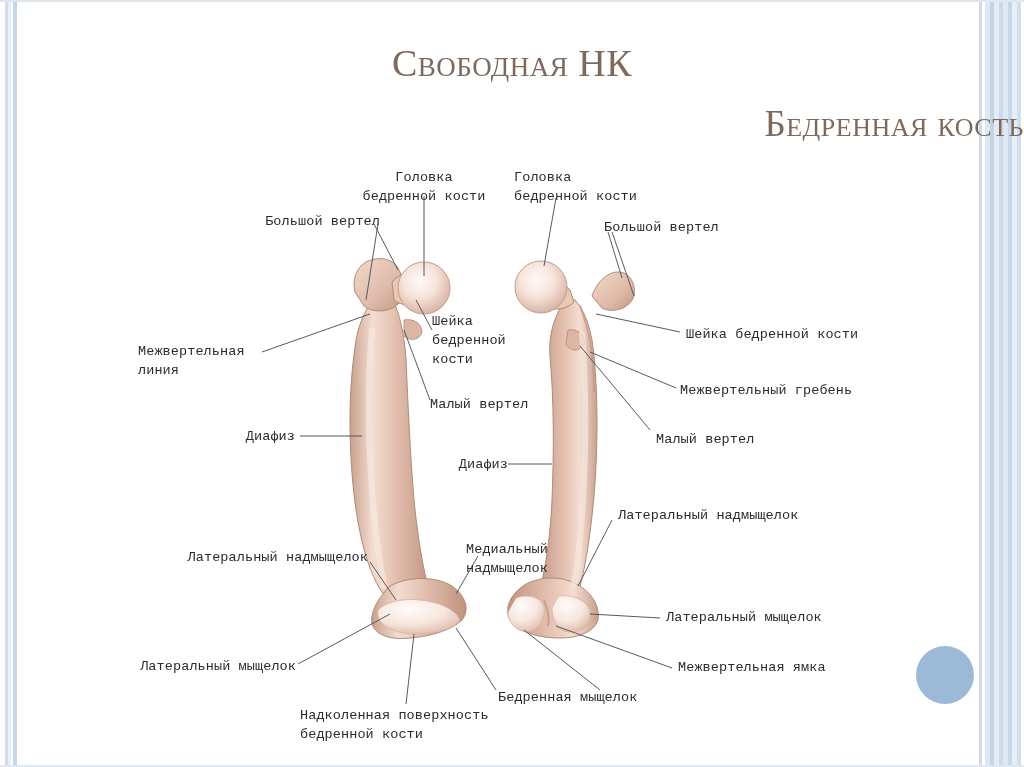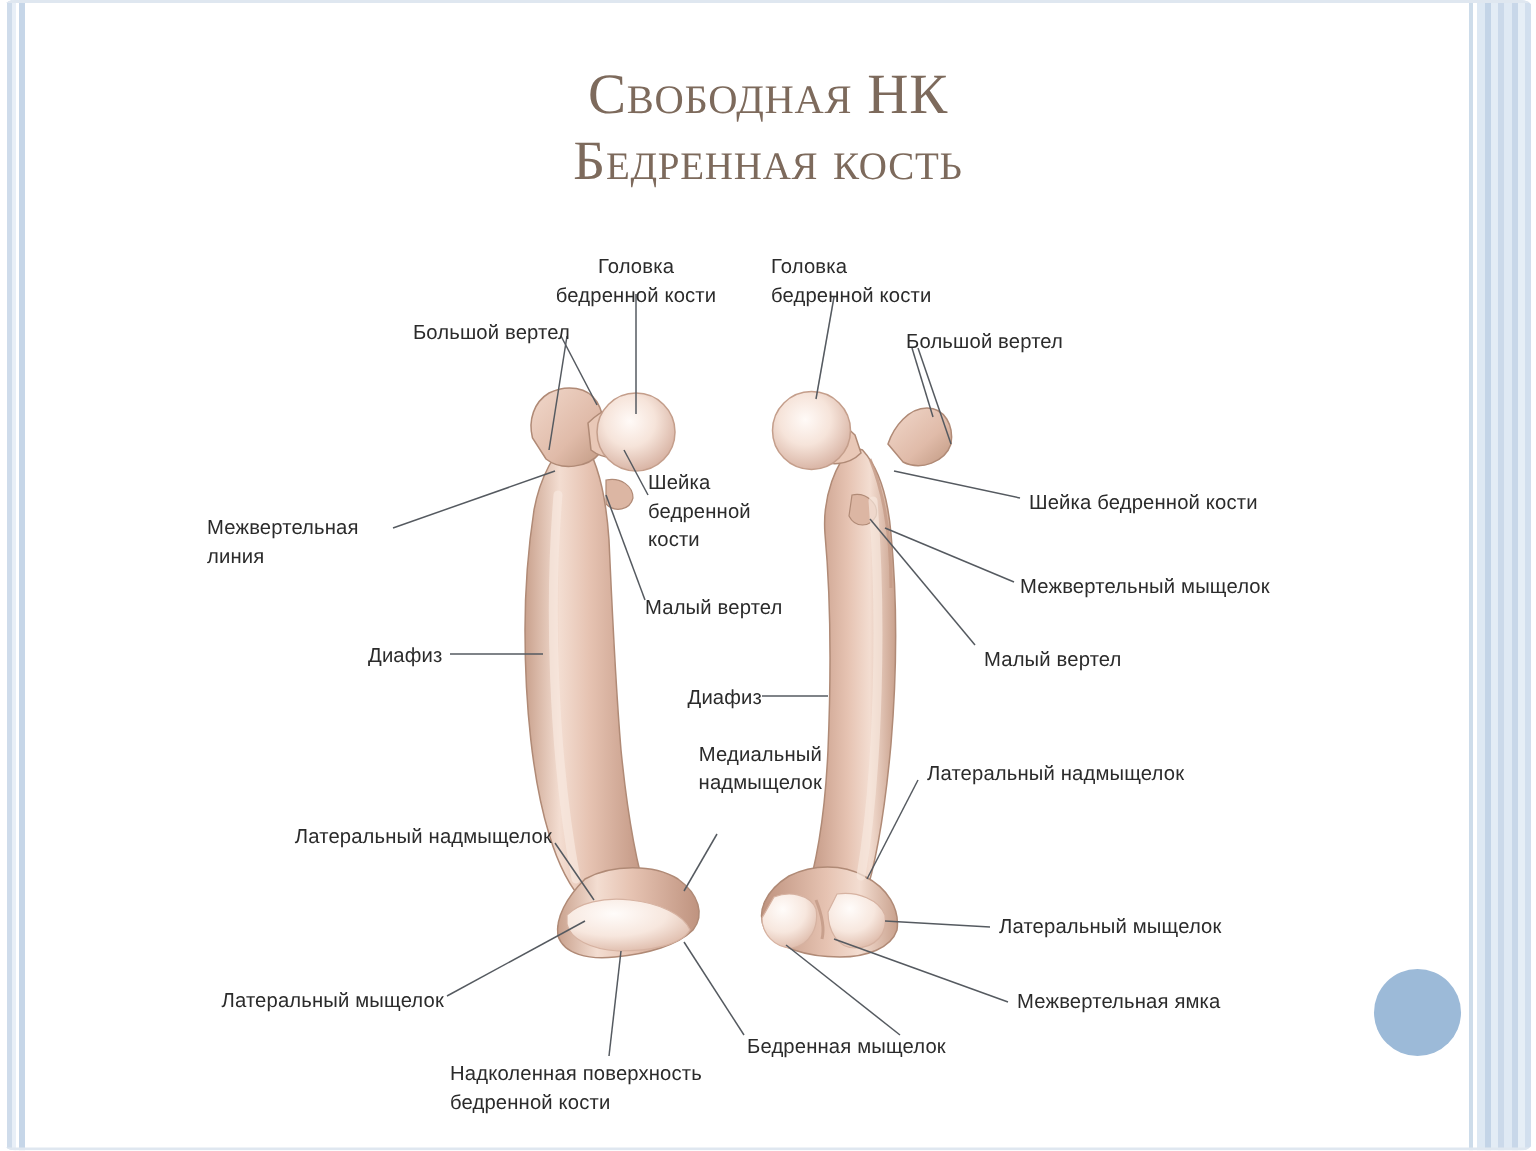--- a/index.html
+++ b/index.html
@@ -3,21 +3,21 @@
 <meta charset="utf-8">
 <title>Свободная НК — Бедренная кость</title>
 <style>
   html,body{margin:0;padding:0;background:#ffffff;}
   body{
     font-family:"Liberation Sans","DejaVu Sans",sans-serif;
     width:1024px;height:767px;overflow:hidden;position:relative;
   }
   #slide{
     position:absolute;inset:0;width:1024px;height:767px;
-    background:#ffffff;overflow:hidden;border-radius:10px;
+    background:#ffffff;overflow:hidden;
   }
 
   
   .edge-stripes{position:absolute;top:0;height:767px;pointer-events:none;}
   .edge-left{
     left:0;width:26px;
     background:
       linear-gradient(to right,
         #ffffff 0px,#ffffff 5px,
         #cfdceb 5px,#cfdceb 8px,
@@ -50,29 +50,29 @@
   
   #title-block{
     position:absolute;left:0;top:42px;width:1024px;text-align:center;
     font-family:"Liberation Serif","DejaVu Serif",serif;
     color:#7d6a5c;line-height:1.12;
   }
   .title-line{
     display:block;font-size:38px;font-weight:400;
     font-variant:small-caps;letter-spacing:.5px;
   }
-  .title-line.l2{font-size:37px;margin-top:2px;}
+  .title-line.l2{font-size:37px;margin-top:18px;text-align:right;}
 
   
   #figure{position:absolute;left:0;top:0;width:1024px;height:767px;}
 
   
   .lbl{
     position:absolute;color:#2b2b2b;font-size:13.5px;
-    font-family:Liberation Sans, sans-serif;
+    font-family:Liberation Mono, monospace;
     line-height:1.42;white-space:pre;letter-spacing:.1px;
   }
   .lbl.r{text-align:right;}
   .lbl.c{text-align:center;}
 
   
   #blue-dot{
     position:absolute;left:916px;top:646px;width:58px;height:58px;
     border-radius:50%;background:#9cbad8;
   }
@@ -252,36 +252,36 @@
   <div class="lbl" style="left:432px;top:312px;width:130px;">Шейка
 бедренной
 кости</div>
 
   <div class="lbl" style="left:430px;top:395px;width:160px;">Малый вертел</div>
 
   <div class="lbl r" style="left:180px;top:427px;width:115px;">Диафиз</div>
 
   <div class="lbl r" style="left:150px;top:548px;width:218px;">Латеральный надмыщелок</div>
 
-  <div class="lbl r" style="left:420px;top:493px;width:128px;text-align:right;">Медиальный
+  <div class="lbl r" style="left:420px;top:540px;width:128px;text-align:right;">Медиальный
 надмыщелок</div>
 
   <div class="lbl r" style="left:96px;top:657px;width:200px;">Латеральный мыщелок</div>
 
   <div class="lbl" style="left:300px;top:706px;width:260px;">Надколенная поверхность
 бедренной кости</div>
 
   <div class="lbl" style="left:514px;top:168px;width:220px;">Головка
 бедренной кости</div>
 
   <div class="lbl" style="left:604px;top:218px;width:190px;">Большой вертел</div>
 
   <div class="lbl" style="left:686px;top:325px;width:260px;">Шейка бедренной кости</div>
 
-  <div class="lbl" style="left:680px;top:381px;width:270px;">Межвертельный мыщелок</div>
+  <div class="lbl" style="left:680px;top:381px;width:270px;">Межвертельный гребень</div>
 
   <div class="lbl" style="left:656px;top:430px;width:180px;">Малый вертел</div>
 
   <div class="lbl r" style="left:398px;top:455px;width:110px;">Диафиз</div>
 
   <div class="lbl" style="left:618px;top:506px;width:250px;">Латеральный надмыщелок</div>
 
   <div class="lbl" style="left:666px;top:608px;width:230px;">Латеральный мыщелок</div>
 
   <div class="lbl" style="left:678px;top:658px;width:230px;">Межвертельная ямка</div>

